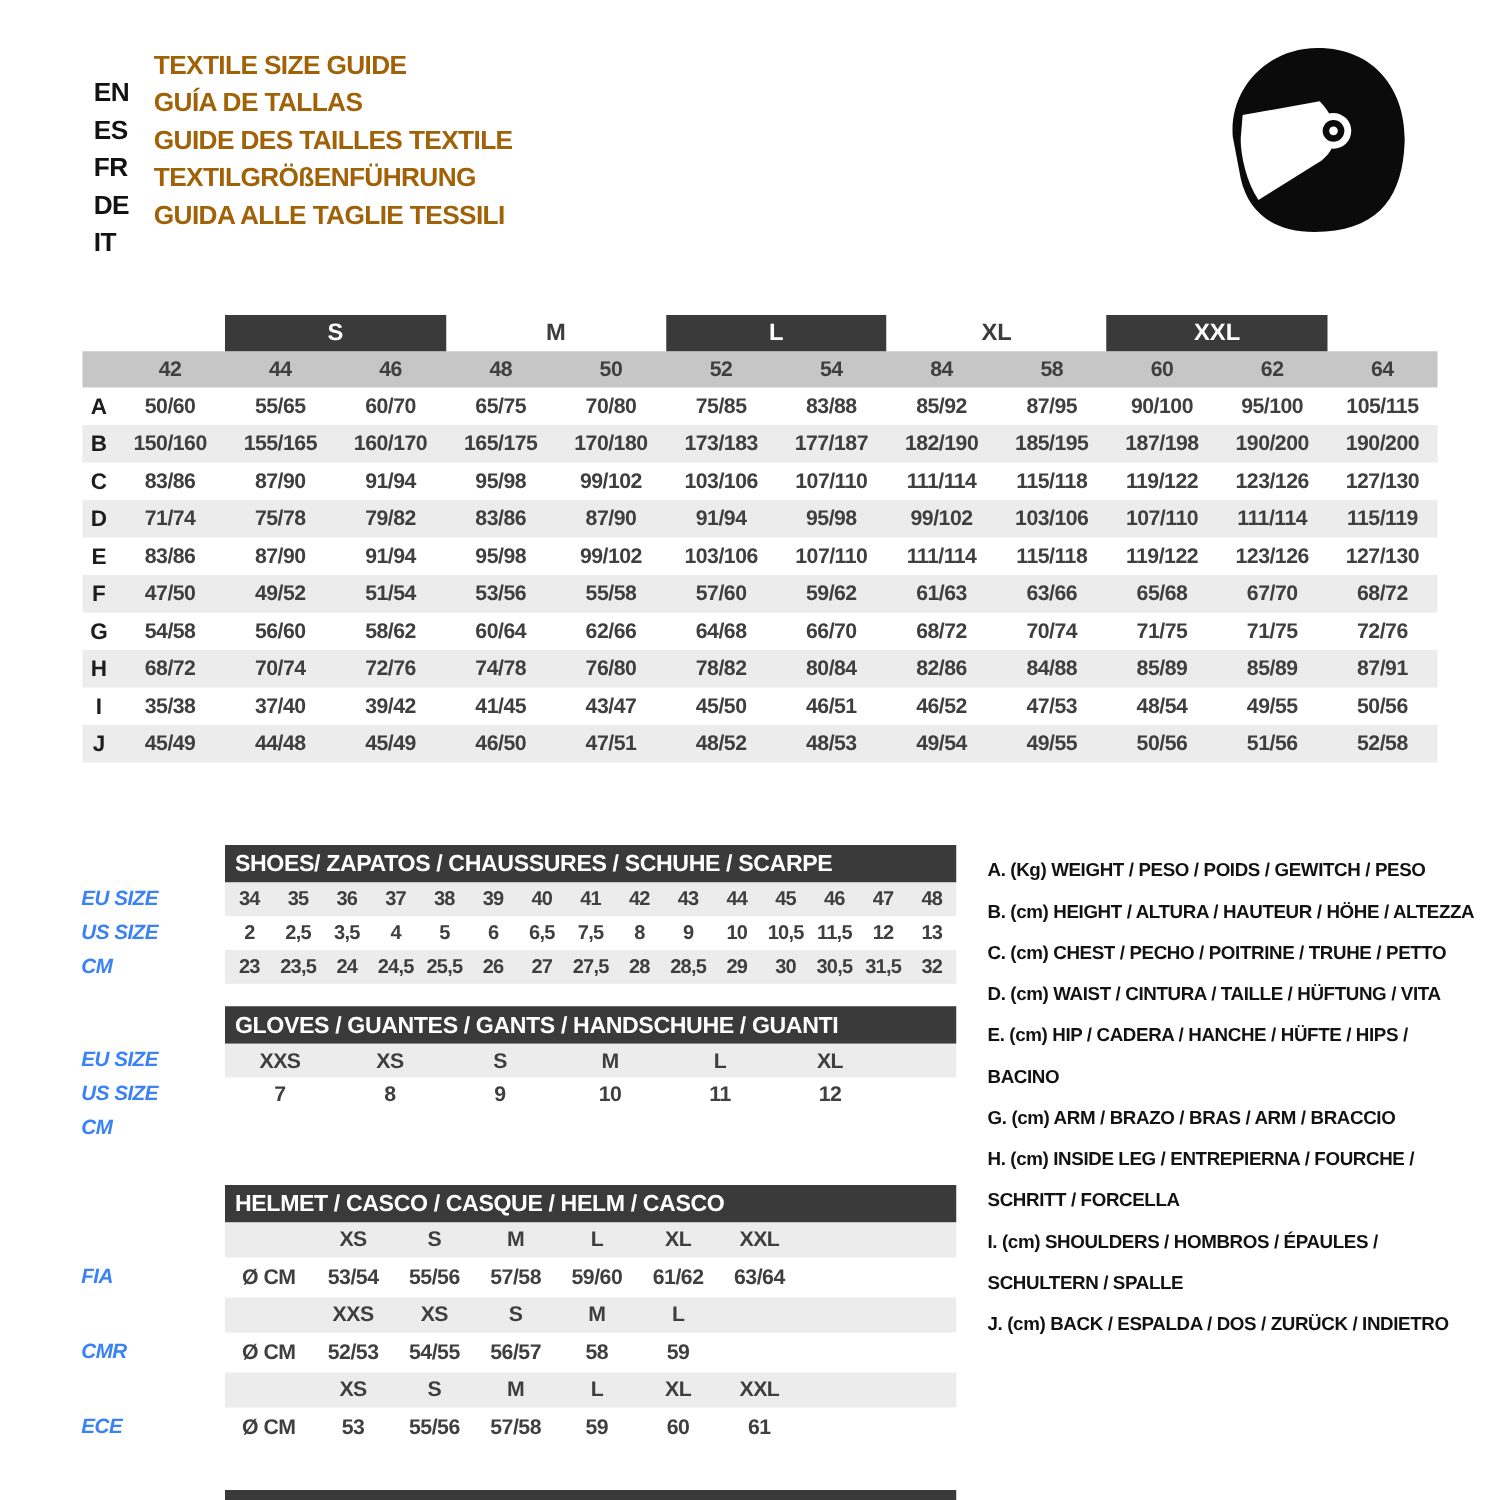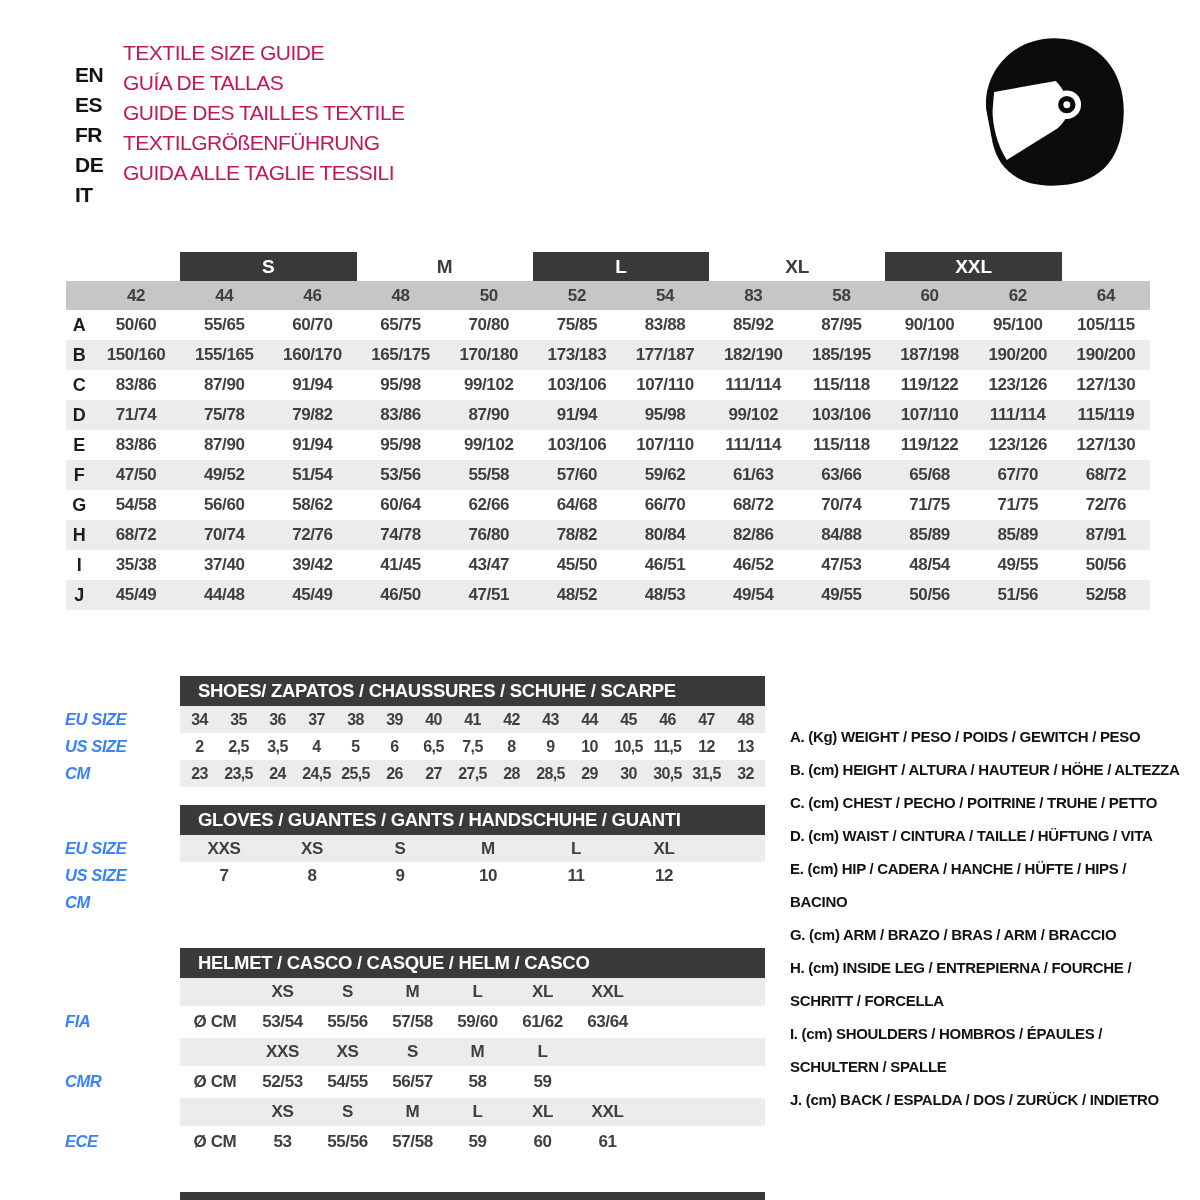--- a/index.html
+++ b/index.html
@@ -3,54 +3,54 @@
 <meta charset="utf-8">
 <style>
   html,body{margin:0;padding:0;background:#fff;}
   body{width:1200px;height:1200px;font-family:"Liberation Sans",sans-serif;}
   .page{position:relative;width:1200px;height:1200px;background:#fff;overflow:hidden;}
 
   
   .lang-block{position:absolute;left:75px;top:38px;}
   .lang-row{display:flex;height:30px;align-items:center;}
   .lang-code{width:48px;font-weight:bold;font-size:21px;color:#121212;letter-spacing:-0.5px;margin-top:44px;}
-  .lang-title{font-weight:normal;font-size:21px;color:#be185d;letter-spacing:-0.5px;white-space:nowrap;}
+  .lang-title{font-weight:bold;font-size:21px;color:#a16207;letter-spacing:-0.5px;white-space:nowrap;}
 
   
   .helmet-logo{position:absolute;left:972px;top:30px;width:158px;height:162px;}
 
   
   .main-table{position:absolute;left:66px;top:252px;width:1084px;}
   .grid-row{display:grid;grid-template-columns:26px repeat(12,1fr);}
   .band-row{height:29px;}
   .band-box{display:flex;align-items:center;justify-content:center;font-weight:bold;font-size:19px;}
   .band-box.boxed{background:#3a3a3a;color:#fff;}
   .band-box.plain{color:#3c3c3c;}
   .num-row{height:29px;background:#c6c6c6;}
   .data-row{height:30px;}
   .data-row.striped{background:#ececec;}
   .cl{display:flex;align-items:center;justify-content:center;font-weight:bold;font-size:17px;color:#3f3f3f;letter-spacing:-0.4px;white-space:nowrap;}
   .row-key{color:#1d1d1d;font-size:18px;}
 
   
   .sub-table{position:absolute;left:180px;width:585px;}
-  .sub-title{height:30px;background:#3a3a3a;color:#fff;font-weight:bold;font-size:18.5px;display:flex;align-items:center;padding-left:18px;letter-spacing:-0.3px;box-sizing:border-box;white-space:nowrap;}
+  .sub-title{height:30px;background:#3a3a3a;color:#fff;font-weight:bold;font-size:18.5px;display:flex;align-items:center;padding-left:8px;letter-spacing:-0.3px;box-sizing:border-box;white-space:nowrap;}
   .sub-row{display:grid;height:27px;}
   .sub-row.striped{background:#ececec;}
   .shoes-row{grid-template-columns:repeat(15,1fr);}
   .shoes-row .cl{font-size:16px;letter-spacing:-0.6px;}
   .gloves-row{grid-template-columns:repeat(6,88px);}
   .helm-row{grid-template-columns:70px repeat(6,65px);height:28px;}
   .helm-row.value{height:32px;}
 
   
   .side-label{position:absolute;left:65px;font-weight:bold;font-size:16.5px;color:#3b82f6;letter-spacing:-0.4px;white-space:nowrap;font-style:italic;}
 
   
-  .legend{position:absolute;left:790px;top:680px;width:394px;margin-top:40px;}
+  .legend{position:absolute;left:790px;top:680px;width:394px;}
   .legend-item{font-weight:bold;font-size:15px;line-height:33px;color:#121212;letter-spacing:-0.3px;}
 
   
   .cutoff-bar{position:absolute;left:180px;top:1192px;width:585px;height:8px;background:#3a3a3a;}
 </style>
 </head>
 <body>
 
 <div class="page">
 
@@ -97,21 +97,21 @@
       </div>
     <div class="grid-row num-row" id="num-row">
         <div class="cl"></div>
         <div class="cl">42</div>
         <div class="cl">44</div>
         <div class="cl">46</div>
         <div class="cl">48</div>
         <div class="cl">50</div>
         <div class="cl">52</div>
         <div class="cl">54</div>
-        <div class="cl">83</div>
+        <div class="cl">84</div>
         <div class="cl">58</div>
         <div class="cl">60</div>
         <div class="cl">62</div>
         <div class="cl">64</div>
       </div>
     <div id="main-rows">
         <div class="grid-row data-row">
           <div class="cl row-key">A</div>
           <div class="cl">50/60</div>
           <div class="cl">55/65</div>

